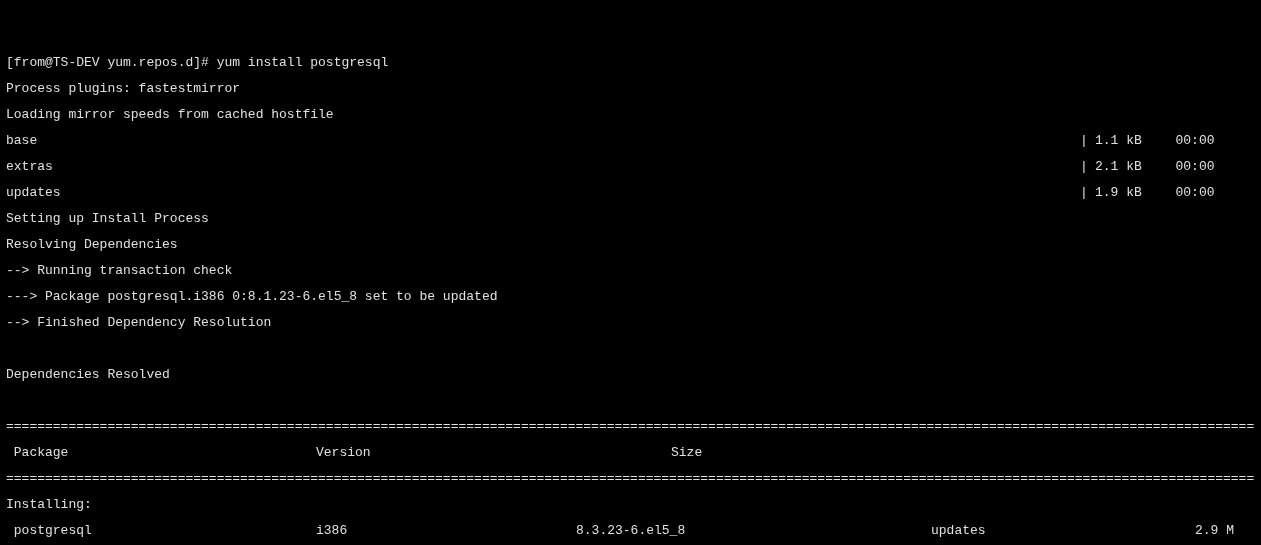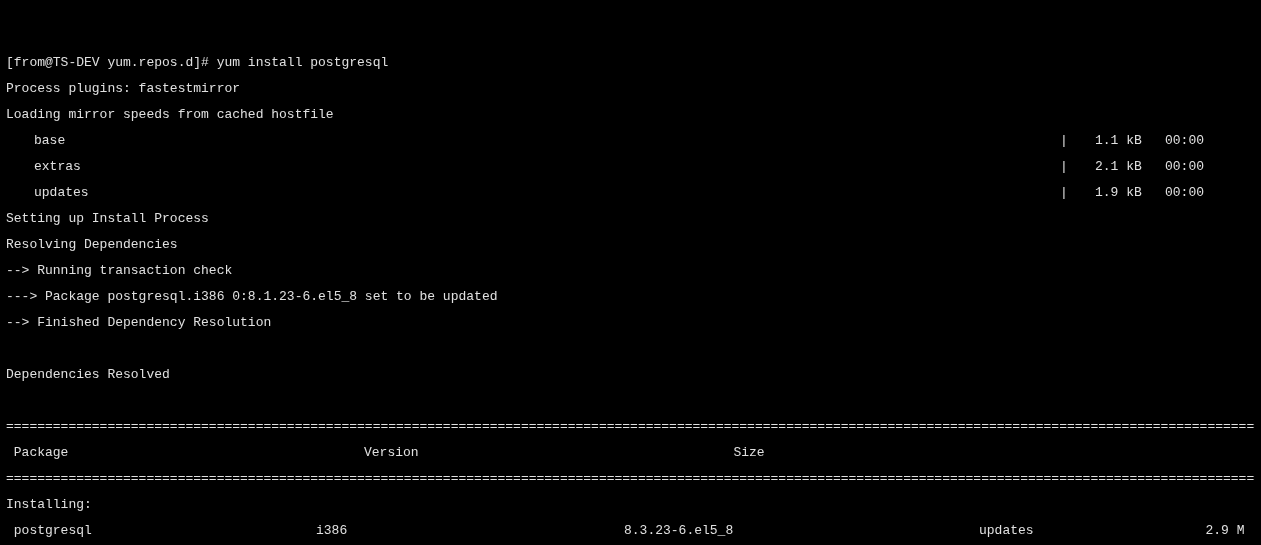--- a/index.html
+++ b/index.html
@@ -12,28 +12,28 @@
     line-height: 1.0;
     white-space: pre;
     width: 1261px;
     box-sizing: border-box;
   }
   .line { display: block; min-height: 13px; }
   .divider { color: #e0e0e0; overflow: hidden; width: 1249px; }
   .row { display: flex; width: 1249px; }
   .col-pkg   { width: 310px; }
   .col-arch  { width: 260px; }
-  .col-ver   { width: 355px; margin-left: 48px; }
+  .col-ver   { width: 355px; }
   .col-repo  { flex: 1; }
-  .col-size  { width: 60px; text-align: center; }
+  .col-size  { width: 60px; text-align: left; }
   .dl-row { display: flex; width: 1249px; }
-  .dl-left  { flex: 1; margin-left: 28px; }
+  .dl-left  { flex: 1; }
   .dl-pipe  { width: 15px; }
-  .dl-size  { width: 70px; margin-left: 20px; }
-  .dl-time  { width: 60px; text-align: left; padding-right: 30px; }
+  .dl-size  { width: 70px; }
+  .dl-time  { width: 60px; text-align: center; padding-right: 30px; }
 </style>
 </head>
 <body>
 
 
 
 <span class="line"><span>[from@TS-DEV yum.repos.d]# </span><span>yum install postgresql</span></span>
 <span class="line">Process plugins: fastestmirror</span>
 <span class="line">Loading mirror speeds from cached hostfile</span>
 <span class="dl-row"><span class="dl-left">base</span><span class="dl-pipe">|</span><span class="dl-size">1.1 kB</span><span class="dl-time">00:00</span></span>

